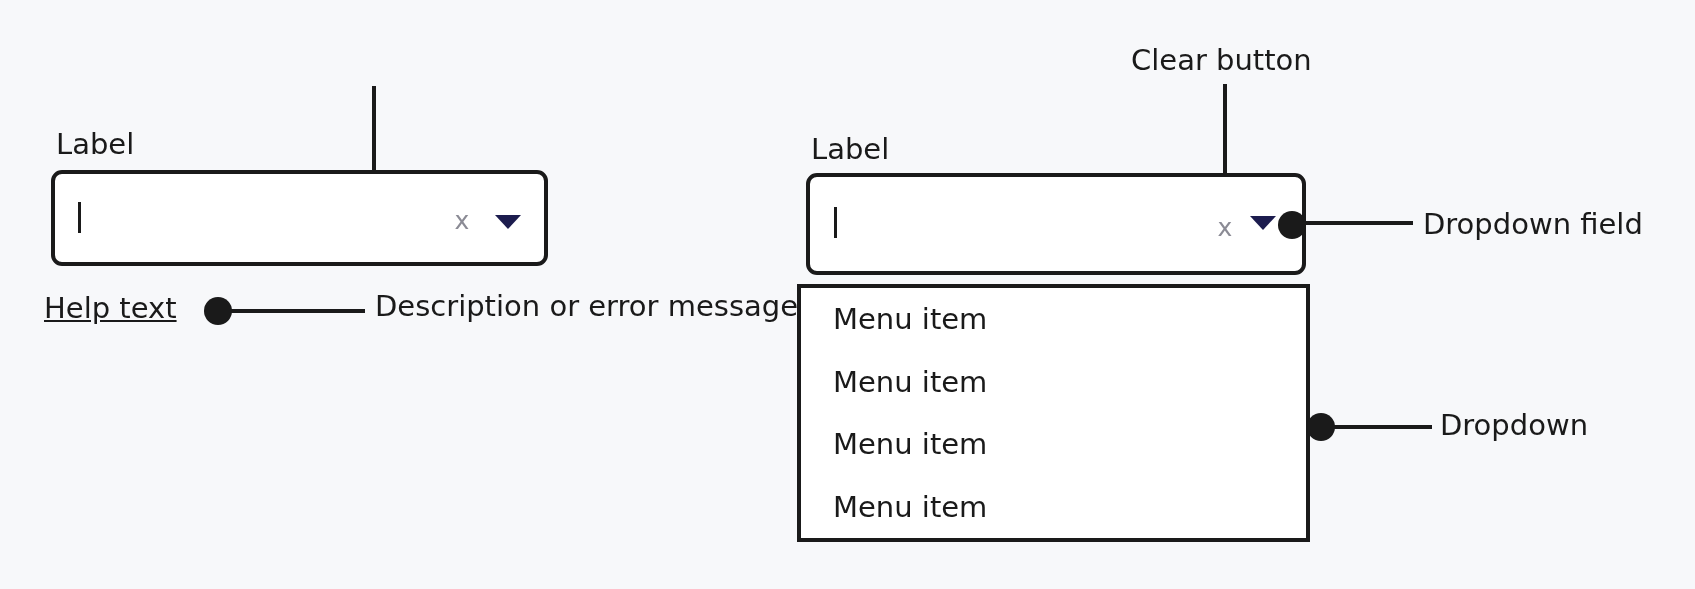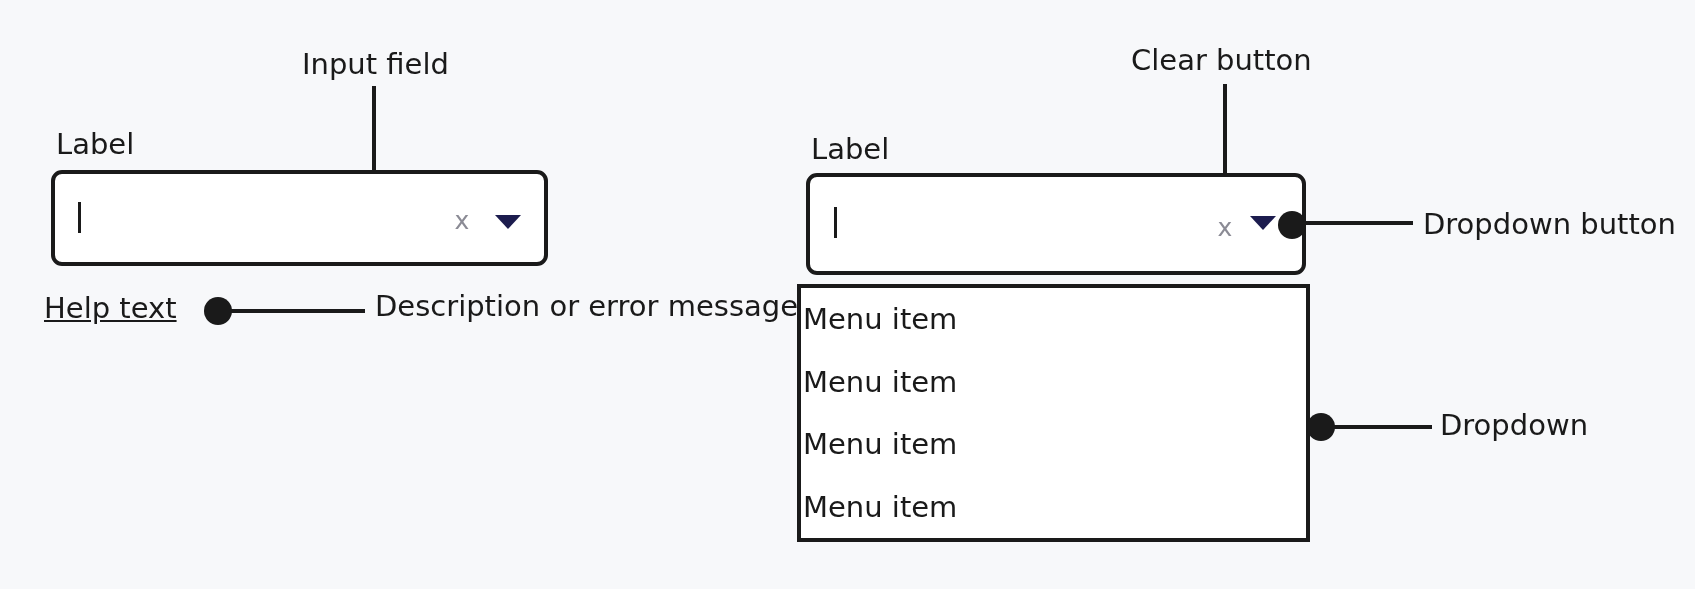--- a/index.html
+++ b/index.html
@@ -76,36 +76,35 @@
     width: 513px; height: 258px;
     background: #ffffff;
     border: 4px solid #1a1a1a;
     display: flex;
     flex-direction: column;
   }
   .menu-item {
     flex: 1;
     display: flex;
     align-items: center;
-    padding-left: 2px;
+    padding-left: 32px;
     font-size: 29px;
     color: #1a1a1a;
     cursor: pointer;
   }
 
   .anno-overlay-dot { left: 1307px; top: 413px; }
   .anno-overlay-line { left: 1333px; top: 425px; width: 99px; }
   .anno-overlay-text { left: 1440px; top: 409px; }
 </style>
 </head>
 <body>
 
 <div class="canvas">
 
-  <div class="txt anno-inputfield-text">Input field</div>
   <div class="vline anno-inputfield-vline"></div>
   <div class="dot anno-inputfield-dot"></div>
 
   <div class="txt label-left">Label</div>
 
   <div class="inputbox box-left">
     <span class="txt" style="left:24px; top:30px;"></span>
   </div>
   <div class="caret caret-left"></div>
   <div class="clear-x clear-left">x</div>
@@ -124,21 +123,21 @@
 
   <div class="inputbox box-right">
     <span class="txt" style="left:28px; top:32px;"></span>
   </div>
   <div class="caret caret-right"></div>
   <div class="clear-x clear-right">x</div>
   <div class="tri tri-right"></div>
 
   <div class="dot anno-dd-dot"></div>
   <div class="hline anno-dd-line"></div>
-  <div class="txt anno-dd-text">Dropdown button</div>
+  <div class="txt anno-dd-text">Dropdown field</div>
 
   <div class="menu">
     <div class="menu-item">Menu item</div>
     <div class="menu-item">Menu item</div>
     <div class="menu-item">Menu item</div>
     <div class="menu-item">Menu item</div>
   </div>
 
   <div class="dot anno-overlay-dot"></div>
   <div class="hline anno-overlay-line"></div>

